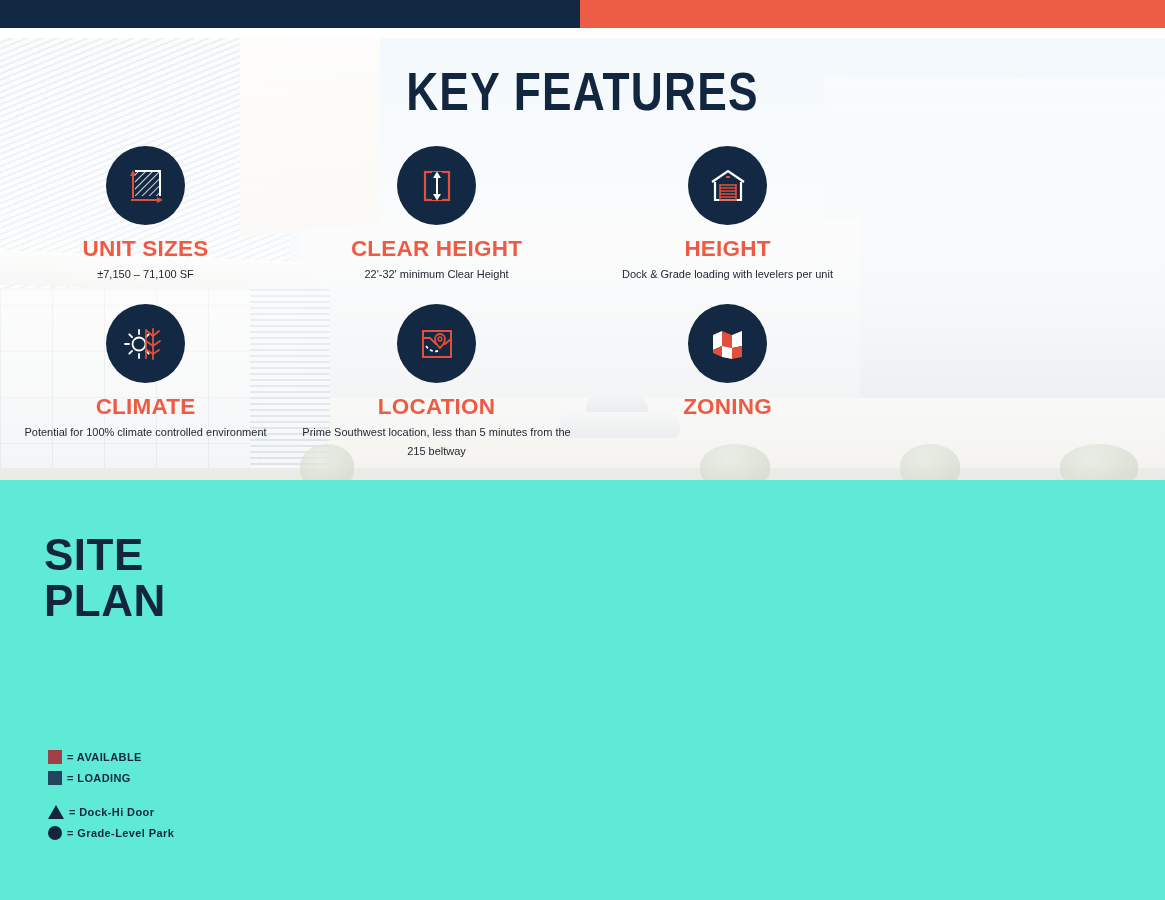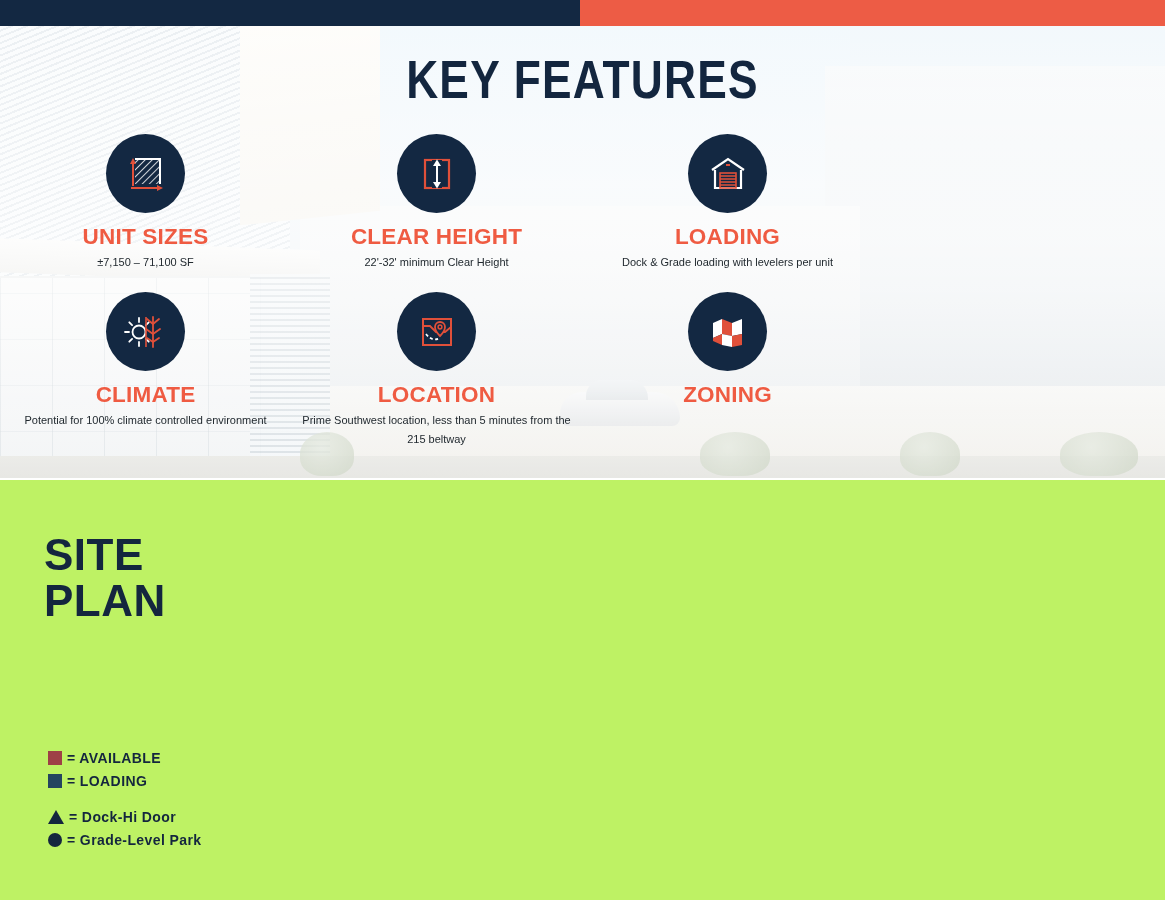--- a/index.html
+++ b/index.html
@@ -11,21 +11,21 @@
   }
   .page { position: relative; width: 1165px; height: 900px; }
 
   
   .topbar { position: absolute; top: 0; left: 0; width: 1165px; height: 28px; display: flex; }
   .topbar-navy { width: 580px; height: 100%; background: #132842; }
   .topbar-coral { flex: 1; height: 100%; background: #ed5c45; }
 
   
   .hero {
-    position: absolute; top: 26px; left: 0; width: 1165px; height: 452px;
+    position: absolute; top: 38px; left: 0; width: 1165px; height: 452px;
     overflow: hidden;
     background: linear-gradient(180deg,#e6f1f8 0%, #eef4f8 45%, #f2f3f1 100%);
   }
   .photo { position: absolute; inset: 0; }
   .sky { position:absolute; left:0; top:0; width:100%; height:100%;
     background: linear-gradient(180deg,#dfeef8 0%,#eaf3f9 40%,#f3f4f2 75%,#e9e7e0 100%); }
   .bldg-left {
     position:absolute; left:-10px; top:0px; width:300px; height:300px;
     background: repeating-linear-gradient(-14deg,#ccd6de 0px,#ccd6de 2px,#f4f8fa 2px,#f4f8fa 6px);
     transform: skewY(-9deg); transform-origin: left top; opacity:.95;
@@ -112,34 +112,34 @@
   .fname {
     margin-top: 11px; font-size: 22.5px; font-weight: 700; color: #ef5b42;
     letter-spacing: .2px; text-align:center;
   }
   .fdesc {
     margin-top: 3px; font-size: 11px; line-height: 19px; color: #222a30;
     text-align: center; width: 280px;
   }
 
   
-  .siteplan-sec { position: absolute; top: 480px; left: 0; width: 1165px; height: 420px; background:#bef264; }
+  .siteplan-sec { position: absolute; top: 480px; left: 0; width: 1165px; height: 420px; background:#5eead4; }
   .sp-title {
     position: absolute; left: 44px; top: 52px;
     font-size: 44px; font-weight: 700; line-height: 46px; color: #14263e;
     letter-spacing: .5px;
   }
   .legend { position: absolute; left: 48px; top: 270px; }
   .leg-row { display: flex; align-items: center; margin-bottom: 7px; }
   .leg-sw { width: 14px; height: 14px; margin-right: 5px; }
   .sw-avail { background: #9e4046; }
   .sw-leased { background: #24455f; }
   .leg-tri { width:0;height:0;border-left:8px solid transparent;border-right:8px solid transparent;border-bottom:14px solid #14263e; margin-right:5px; }
   .leg-cir { width:14px;height:14px;border-radius:50%;background:#14263e; margin-right:5px; }
-  .leg-txt { font-size: 14px; font-weight: 700; color:#14263e; letter-spacing:.4px; }
+  .leg-txt { font-size: 11px; font-weight: 700; color:#14263e; letter-spacing:.4px; }
   .leg-gap { height: 13px; }
 </style>
 </head>
 <body>
 
 <div class="page">
 
   <div class="topbar">
     <div class="topbar-navy"></div>
     <div class="topbar-coral"></div>
@@ -213,21 +213,21 @@
         <div class="fcell">
           <div class="circle">
             <svg width="44" height="44" viewBox="0 0 44 44">
               <path d="M6 18 L22 7 L38 18" fill="none" stroke="#ffffff" stroke-width="2.2"></path>
               <path d="M9 18 L9 36 L35 36 L35 18" fill="none" stroke="#ffffff" stroke-width="2.2"></path>
               <path d="M20 13 h4" stroke="#e0503a" stroke-width="2"></path>
               <rect x="14" y="21" width="16" height="15" fill="none" stroke="#e0503a" stroke-width="1.6"></rect>
               <path d="M14 24 h16 M14 27 h16 M14 30 h16 M14 33 h16" stroke="#e0503a" stroke-width="1.4"></path>
             </svg>
           </div>
-          <div class="fname">LOADING</div>
+          <div class="fname">HEIGHT</div>
           <div class="fdesc">Dock &amp; Grade loading with levelers per unit</div>
         </div>
 
       </div>
 
       <div class="frow">
 
         <div class="fcell r2">
           <div class="circle">
             <svg width="46" height="46" viewBox="0 0 46 46">

